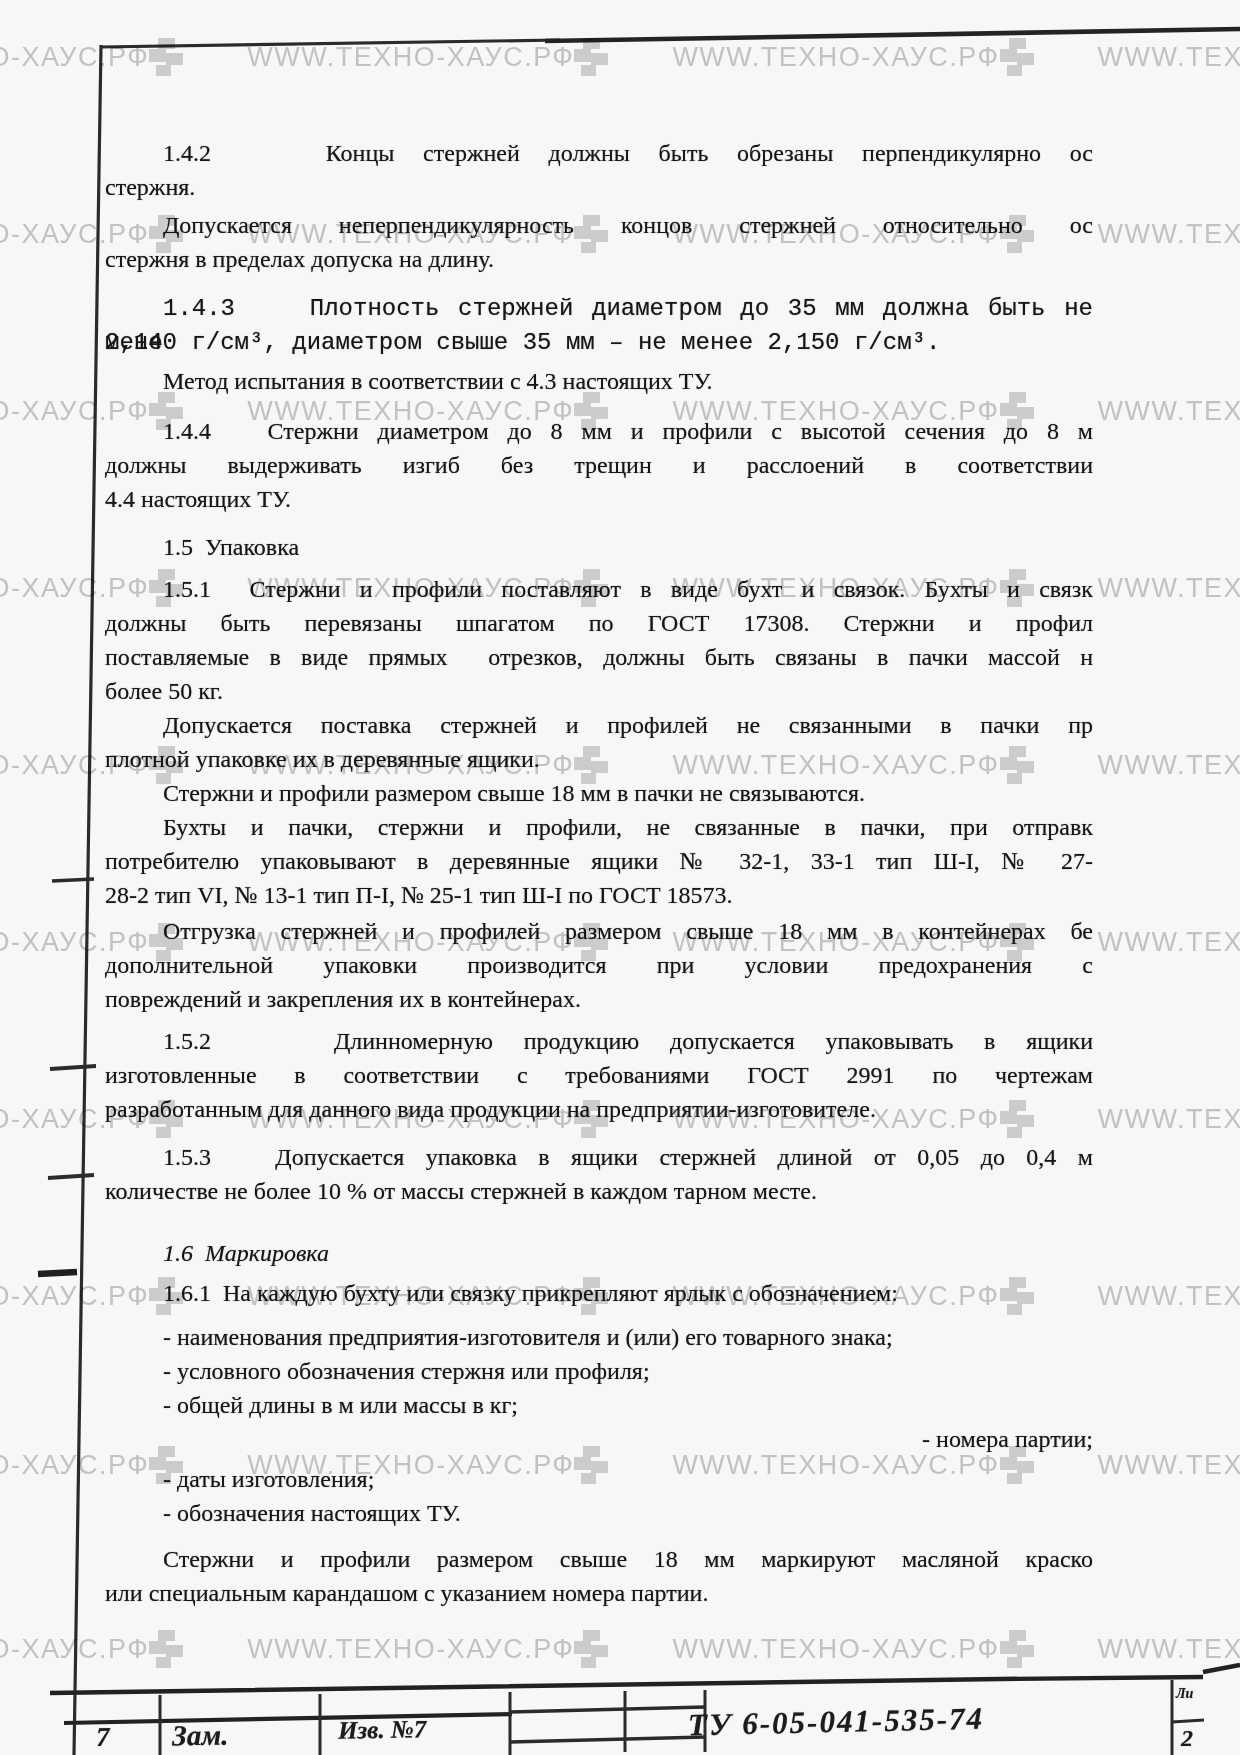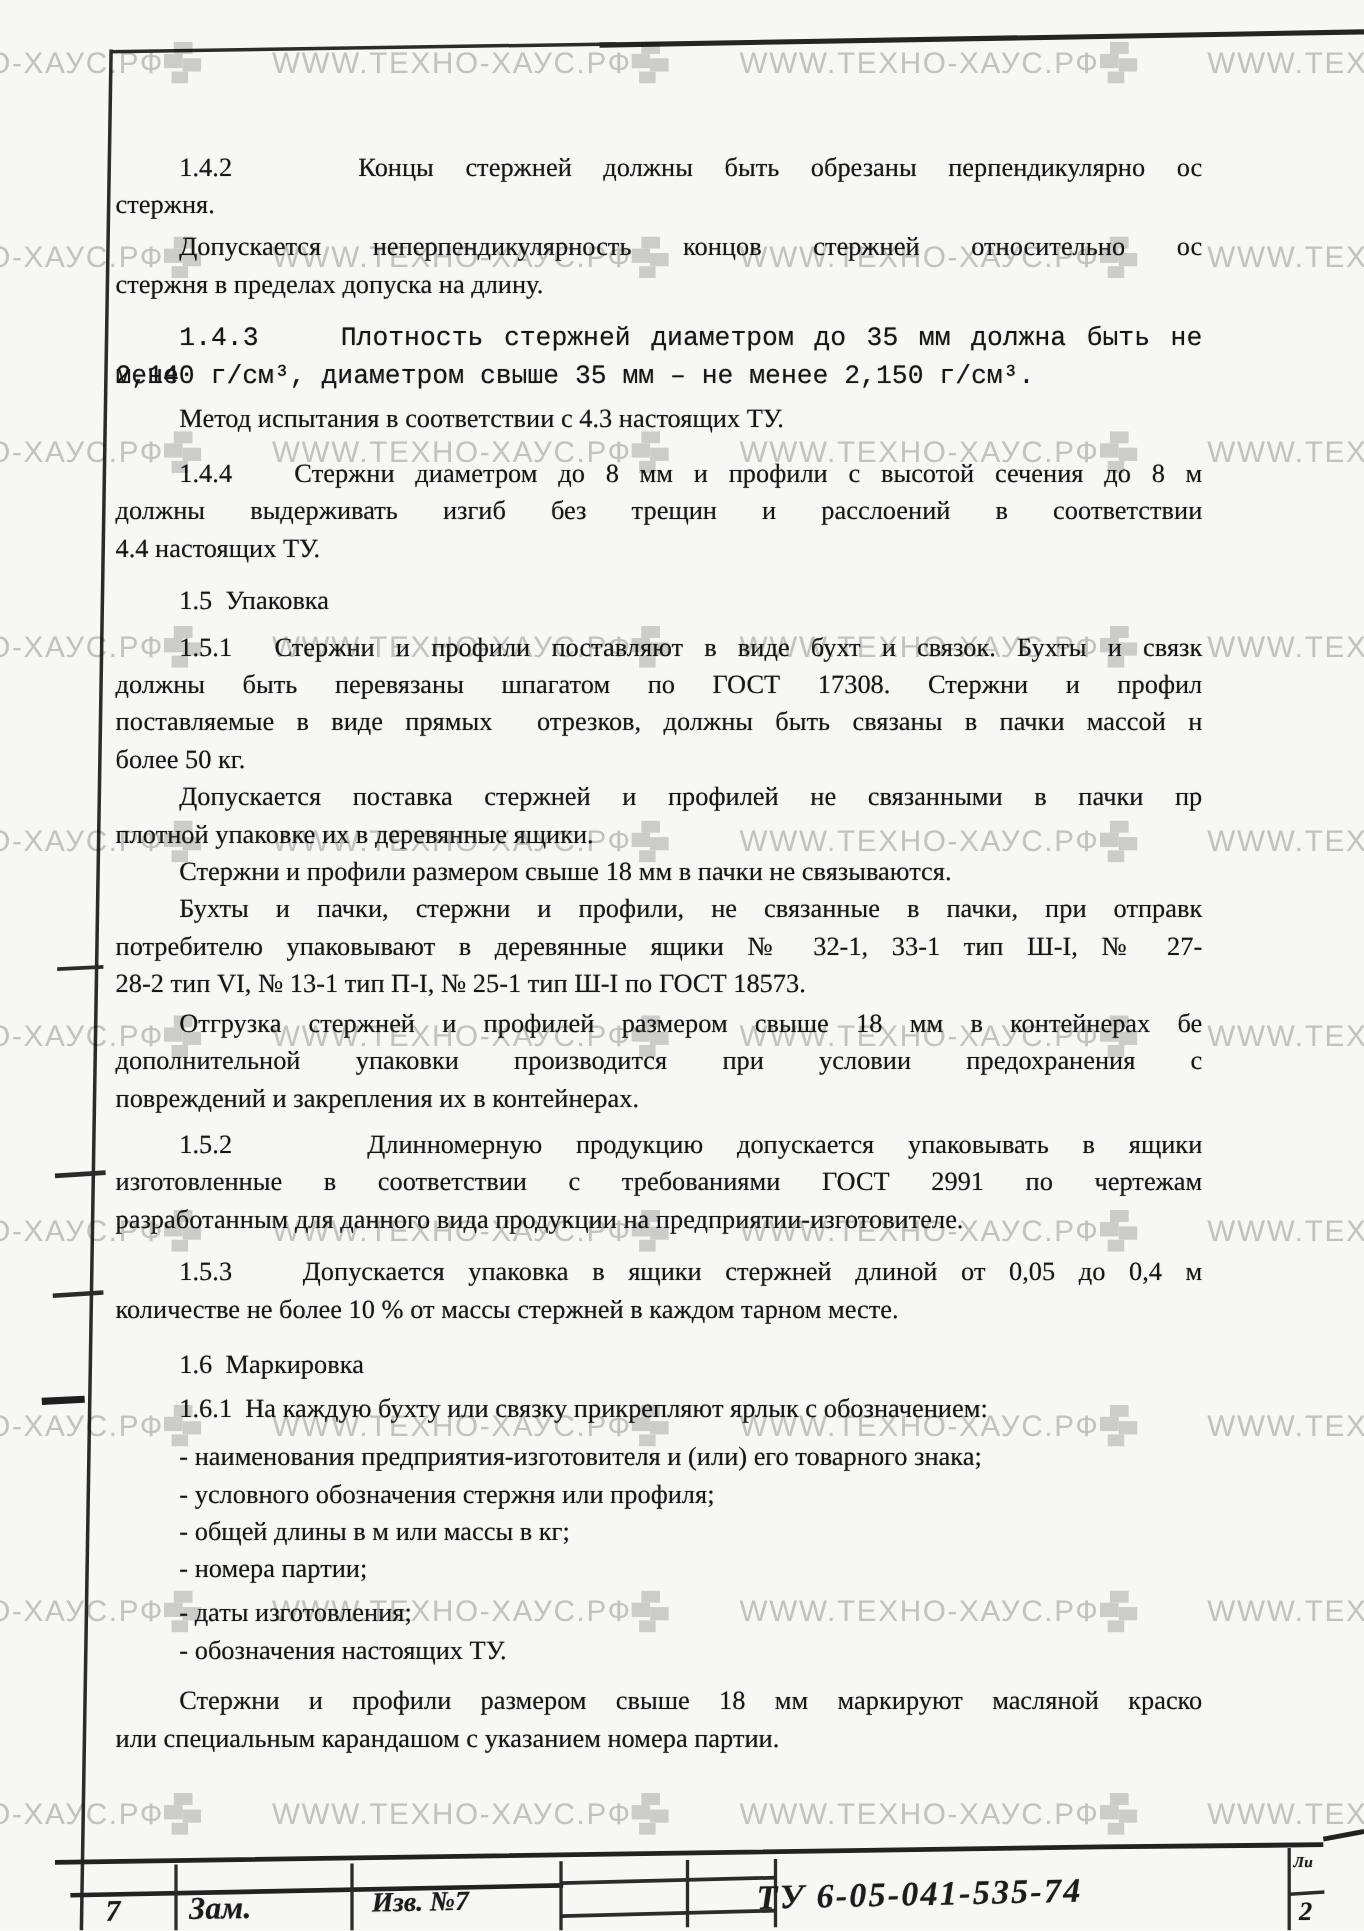--- a/index.html
+++ b/index.html
@@ -519,36 +519,36 @@
     </div>
     <div class="para" style="margin-top: 8px;">
       <div class="line first j">1.5.2    Длинномерную продукцию допускается упаковывать в ящики</div>
       <div class="line j">изготовленные в соответствии с требованиями ГОСТ 2991 по чертежам</div>
       <div class="line">разработанным для данного вида продукции на предприятии-изготовителе.</div>
     </div>
     <div class="para" style="margin-top: 14px;">
       <div class="line first j">1.5.3   Допускается упаковка в ящики стержней длиной от 0,05 до 0,4 м</div>
       <div class="line">количестве не более 10 % от массы стержней в каждом тарном месте.</div>
     </div>
-    <div class="para" style="margin-top: 16px;">
+    <div class="para" style="margin-top: 28px; font-style: italic;">
       <div class="line first">1.6  Маркировка</div>
     </div>
     <div class="para" style="margin-top: 6px;">
       <div class="line first">1.6.1  На каждую бухту или связку прикрепляют ярлык с обозначением:</div>
     </div>
     <div class="para" style="margin-top: 10px;">
       <div class="line first">- наименования предприятия-изготовителя и (или) его товарного знака;</div>
     </div>
     <div class="para" style="margin-top: 0px;">
       <div class="line first">- условного обозначения стержня или профиля;</div>
     </div>
     <div class="para" style="margin-top: 0px;">
       <div class="line first">- общей длины в м или массы в кг;</div>
     </div>
-    <div class="para" style="margin-top: 0px;">
+    <div class="para" style="margin-top: 0px; text-align: right;">
       <div class="line first">- номера партии;</div>
     </div>
     <div class="para" style="margin-top: 6px;">
       <div class="line first">- даты изготовления;</div>
     </div>
     <div class="para" style="margin-top: 0px;">
       <div class="line first">- обозначения настоящих ТУ.</div>
     </div>
     <div class="para" style="margin-top: 12px;">
       <div class="line first j">Стержни и профили размером свыше 18 мм маркируют масляной краско</div>

